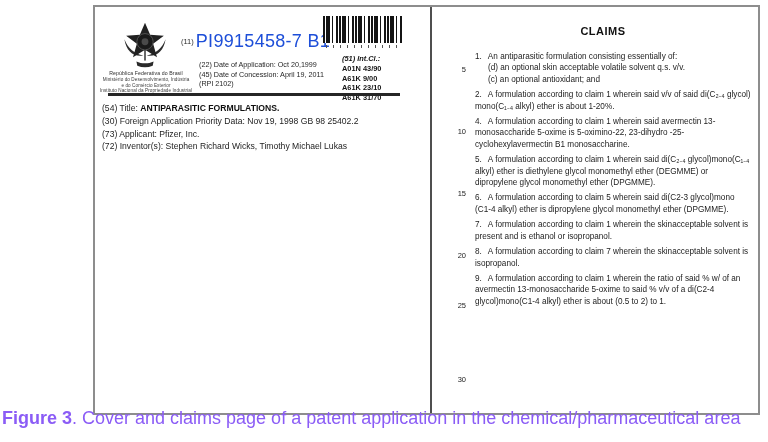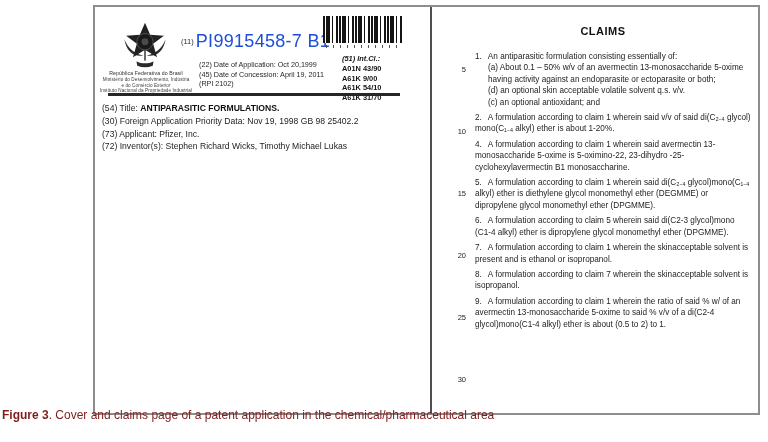--- a/index.html
+++ b/index.html
@@ -50,21 +50,21 @@
     font-size:7.5px;color:#222;
   }
   .claims-body{
     position:absolute;left:43px;right:7px;top:44px;bottom:2px;
     font-size:8.2px;line-height:11.4px;color:#1c1c1c;overflow:hidden;
   }
   .claim{margin-bottom:4px;}
   .cnum{margin-right:6px;}
   .sub{margin-left:13px;}
   
-  .caption{position:absolute;left:2px;top:408px;font-size:12px;color:#7f1d1d;}
+  .caption{position:absolute;left:2px;top:408px;font-size:18px;color:#8b5cf6;}
   .caption .cap-bold{font-weight:bold;}
 </style>
 </head>
 <body>
 
 <div class="frame">
 
   <div class="cover">
 
     <svg class="arms" viewBox="0 0 60 56" aria-hidden="true">
@@ -94,49 +94,48 @@
       <div>(RPI 2102)</div>
     </div>
 
     <div class="barcode"></div>
     <div class="barcode-digits"></div>
 
     <div class="intcl">
       <div class="intcl-label">(51) Int.Cl.:</div>
       <div>A01N 43/90</div>
       <div>A61K 9/00</div>
-      <div>A61K 54/10</div>
+      <div>A61K 23/10</div>
       <div>A61K 31/70</div>
     </div>
 
     <div class="rule"></div>
 
     <div class="biblio">
       <div><span>(54) Title: </span><b>ANTIPARASITIC FORMULATIONS.</b></div>
       <div>(30) Foreign Application Priority Data: Nov 19, 1998 GB 98 25402.2</div>
       <div>(73) Applicant: Pfizer, Inc.</div>
       <div>(72) Inventor(s): Stephen Richard Wicks, Timothy Michael Lukas</div>
     </div>
   </div>
 
   <div class="claims">
     <div class="claims-title">CLAIMS</div>
 
     <span class="lnum" style="top:58px">5</span>
     <span class="lnum" style="top:120px">10</span>
     <span class="lnum" style="top:182px">15</span>
     <span class="lnum" style="top:244px">20</span>
-    <span class="lnum" style="top:306px">25</span>
+    <span class="lnum" style="top:294px">25</span>
     <span class="lnum" style="top:368px">30</span>
 
     <div class="claims-body">
 
       <div class="claim">
         <span class="cnum">1.</span><span>An antiparasitic formulation consisting essentially of:</span>
-        <div class="sub">(a) About 0.1 – 50% w/v of an avermectin 13-monosaccharide 5-oxime having activity against an endoparasite or ectoparasite or both;</div>
         <div class="sub">(d) an optional skin acceptable volatile solvent q.s. v/v.</div>
         <div class="sub">(c) an optional antioxidant; and</div>
       </div>
 
       <div class="claim">
         <span class="cnum">2.</span><span>A formulation according to claim 1 wherein said v/v of said di(C₂₋₄ glycol) mono(C₁₋₄ alkyl) ether is about 1-20%.</span>
       </div>
 
 
       <div class="claim">

